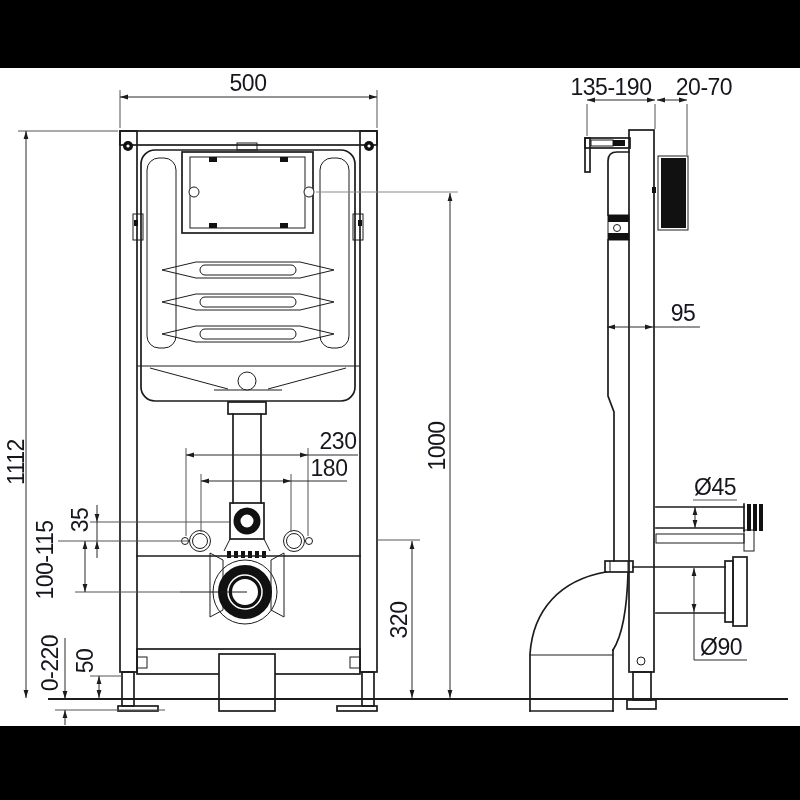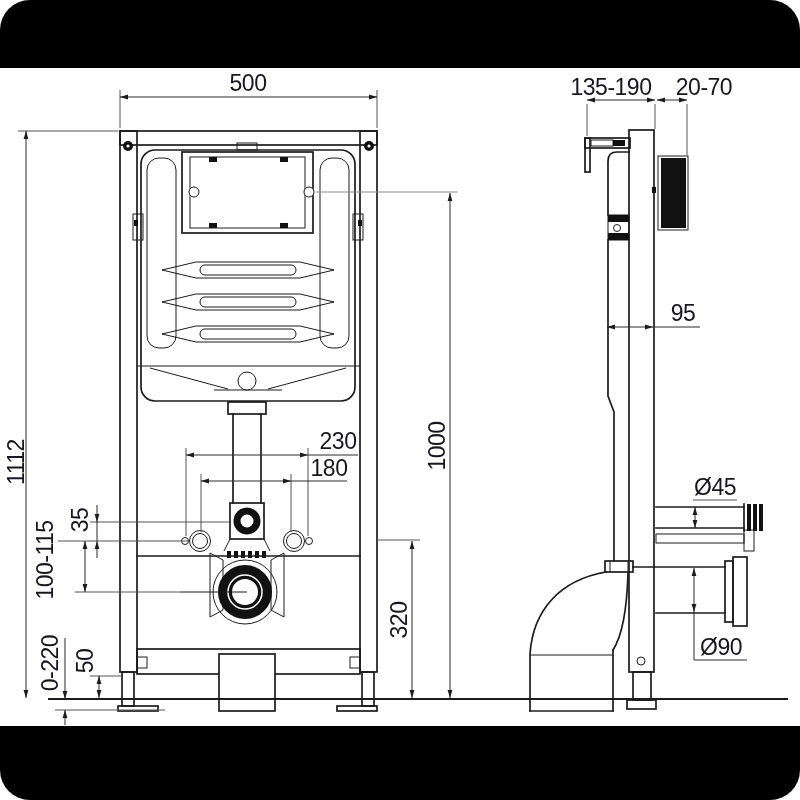--- a/index.html
+++ b/index.html
@@ -1,16 +1,16 @@
 <!DOCTYPE html>
 <html><head>
 <meta charset="utf-8">
 <style>
   html,body{margin:0;padding:0;background:#fff;}
-  #stage{position:relative;width:800px;height:800px;background:#ffffff;overflow:hidden;border-radius:30px;}
+  #stage{position:relative;width:800px;height:800px;background:#ffffff;overflow:hidden;}
   svg{display:block;}
   .main{stroke:#1c1c1c;stroke-width:1.7;fill:none;stroke-linecap:square;}
   .thin{stroke:#1c1c1c;stroke-width:1;fill:none;}
   .dimline{stroke:#2a2a2a;stroke-width:1;fill:none;}
   .extline{stroke:#555;stroke-width:1;fill:none;}
   .gray{stroke:#8a8a8a;stroke-width:1.2;fill:none;}
   .fillb{fill:#111;stroke:none;}
   .whitefill{fill:#fff;}
   .dim{font-family:"Liberation Sans",sans-serif;font-size:23px;fill:#16161e;letter-spacing:-0.5px;}
   .floor{stroke:#1c1c1c;stroke-width:2.2;}

